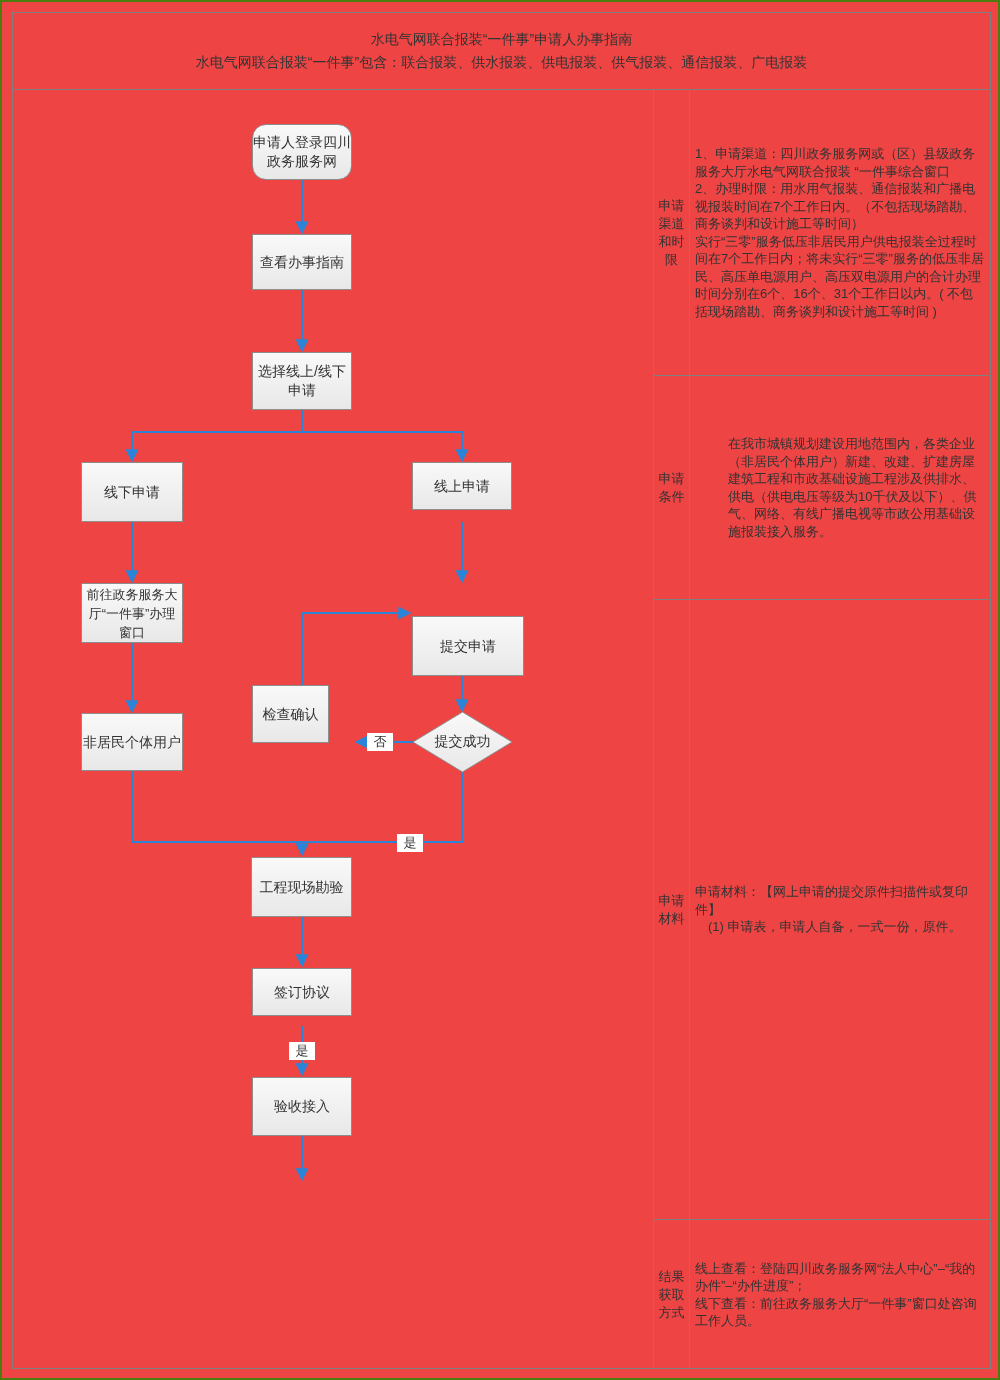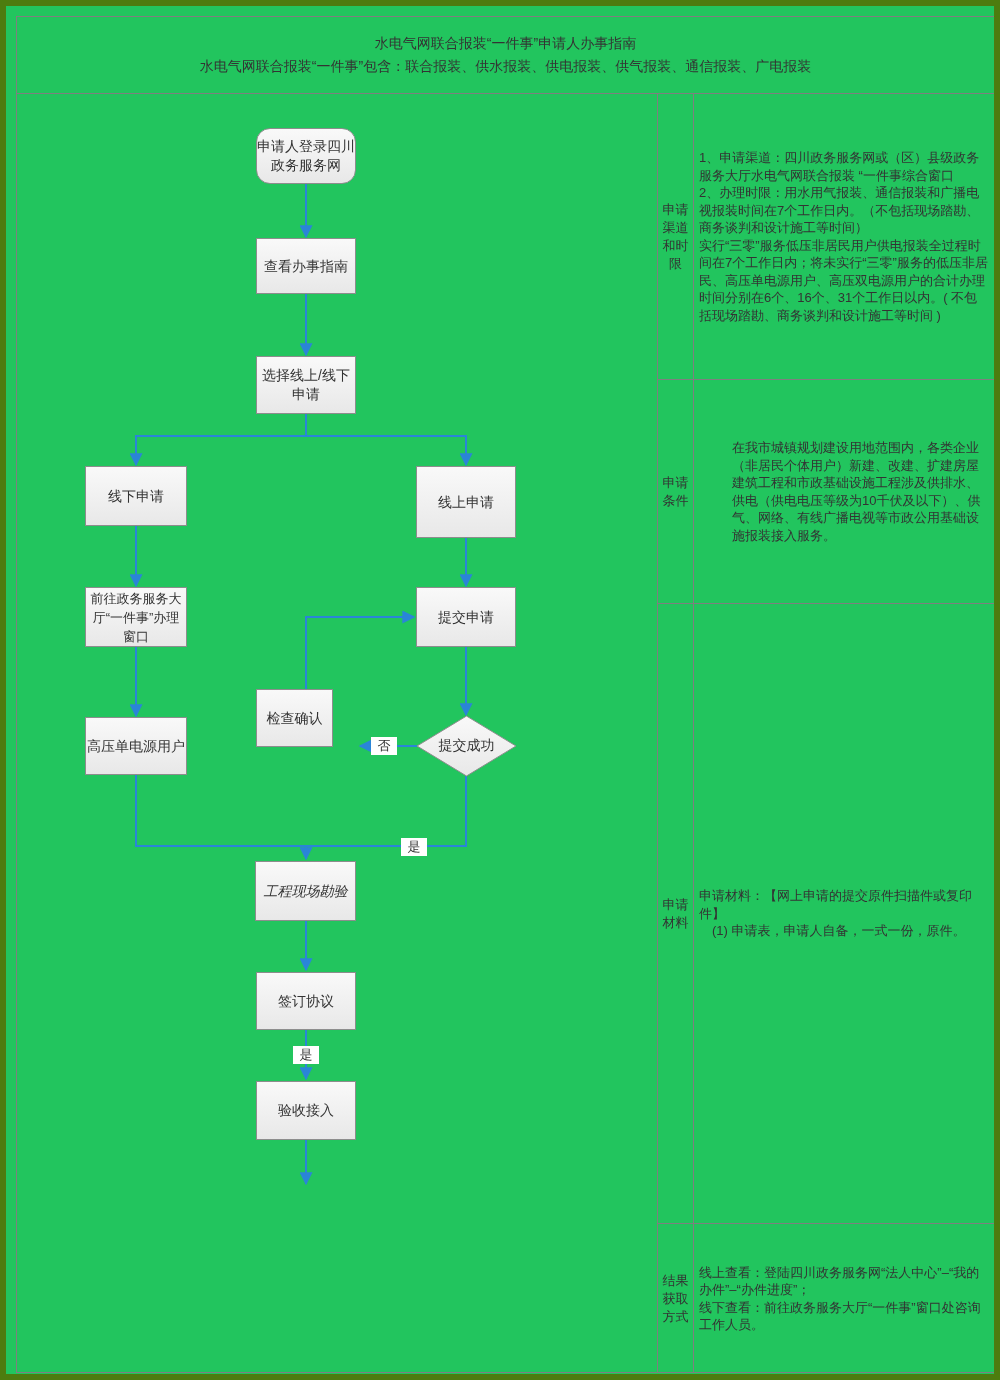--- a/index.html
+++ b/index.html
@@ -1,18 +1,18 @@
 <!DOCTYPE html>
 <html style="--arrow: #2a85d8; --node_border: #8d8d8d; --node_fill_top: #f9f9f9; --node_fill_bottom: #e8e8e8; --table_border: #7f7f7f; --text: #333333;"><head>
 <meta charset="utf-8">
 <style>
   html,body{margin:0;padding:0;background:#f3f3f3;}
   .viewport{
-    position:relative;width:1000px;height:1380px;background:#22c55e;
-    border:6px solid #4d7c0f;box-sizing:border-box;overflow:hidden;
+    position:relative;width:1000px;height:1380px;background:#ef4444;
+    border:2px solid #4d7c0f;box-sizing:border-box;overflow:hidden;
     font-family:"Liberation Sans","DejaVu Sans",sans-serif;color:#333;
   }
   .sheet{
     position:absolute;left:10px;top:10px;width:979px;height:1357px;
     border:1px solid var(--table_border,#7f7f7f);box-sizing:border-box;
   }
   .header{
     position:absolute;left:10px;top:10px;width:979px;height:78px;box-sizing:border-box;
     border:1px solid var(--table_border,#7f7f7f);
     display:flex;flex-direction:column;align-items:center;justify-content:center;
@@ -98,37 +98,37 @@
   <div class="node r-start" style="left:250px;top:122px;width:100px;height:56px;">申请人登录四川
 政务服务网</div>
 
   <div class="node" style="left:250px;top:232px;width:100px;height:56px;text-align:right;">查看办事指南</div>
 
   <div class="node" style="left:250px;top:350px;width:100px;height:58px;">选择线上/线下
 申请</div>
 
   <div class="node" style="left:79px;top:460px;width:102px;height:60px;">线下申请</div>
 
-  <div class="node" style="left:410px;top:460px;width:100px;height:72px;font-family:Liberation Serif, serif;">线上申请</div>
+  <div class="node" style="left:410px;top:460px;width:100px;height:48px;font-family:Liberation Serif, serif;">线上申请</div>
 
   <div class="node small" style="left:79px;top:581px;width:102px;height:60px;">前往政务服务大
 厅“一件事”办理
 窗口</div>
 
-  <div class="node" style="left:410px;top:581px;width:100px;height:60px;">提交申请</div>
+  <div class="node" style="left:410px;top:614px;width:112px;height:60px;">提交申请</div>
 
-  <div class="node" style="left:79px;top:711px;width:102px;height:58px;">高压单电源用户</div>
+  <div class="node" style="left:79px;top:711px;width:102px;height:58px;">非居民个体用户</div>
 
   <div class="node" style="left:250px;top:683px;width:77px;height:58px;">检查确认</div>
 
   <div class="diamond-label" style="left:411px;top:710px;width:99px;height:60px;">提交成功</div>
 
-  <div class="node" style="left:249px;top:855px;width:101px;height:60px;font-style:italic;">工程现场勘验</div>
+  <div class="node" style="left:249px;top:855px;width:101px;height:60px;">工程现场勘验</div>
 
-  <div class="node" style="left:250px;top:966px;width:100px;height:58px;">签订协议</div>
+  <div class="node" style="left:250px;top:966px;width:100px;height:48px;">签订协议</div>
 
   <div class="node" style="left:250px;top:1075px;width:100px;height:59px;">验收接入</div>
 
 
   <div class="edge-label" style="left:365px;top:731px;">否</div>
 
   <div class="edge-label" style="left:395px;top:832px;">是</div>
 
   <div class="edge-label" style="left:287px;top:1040px;">是</div>
 

